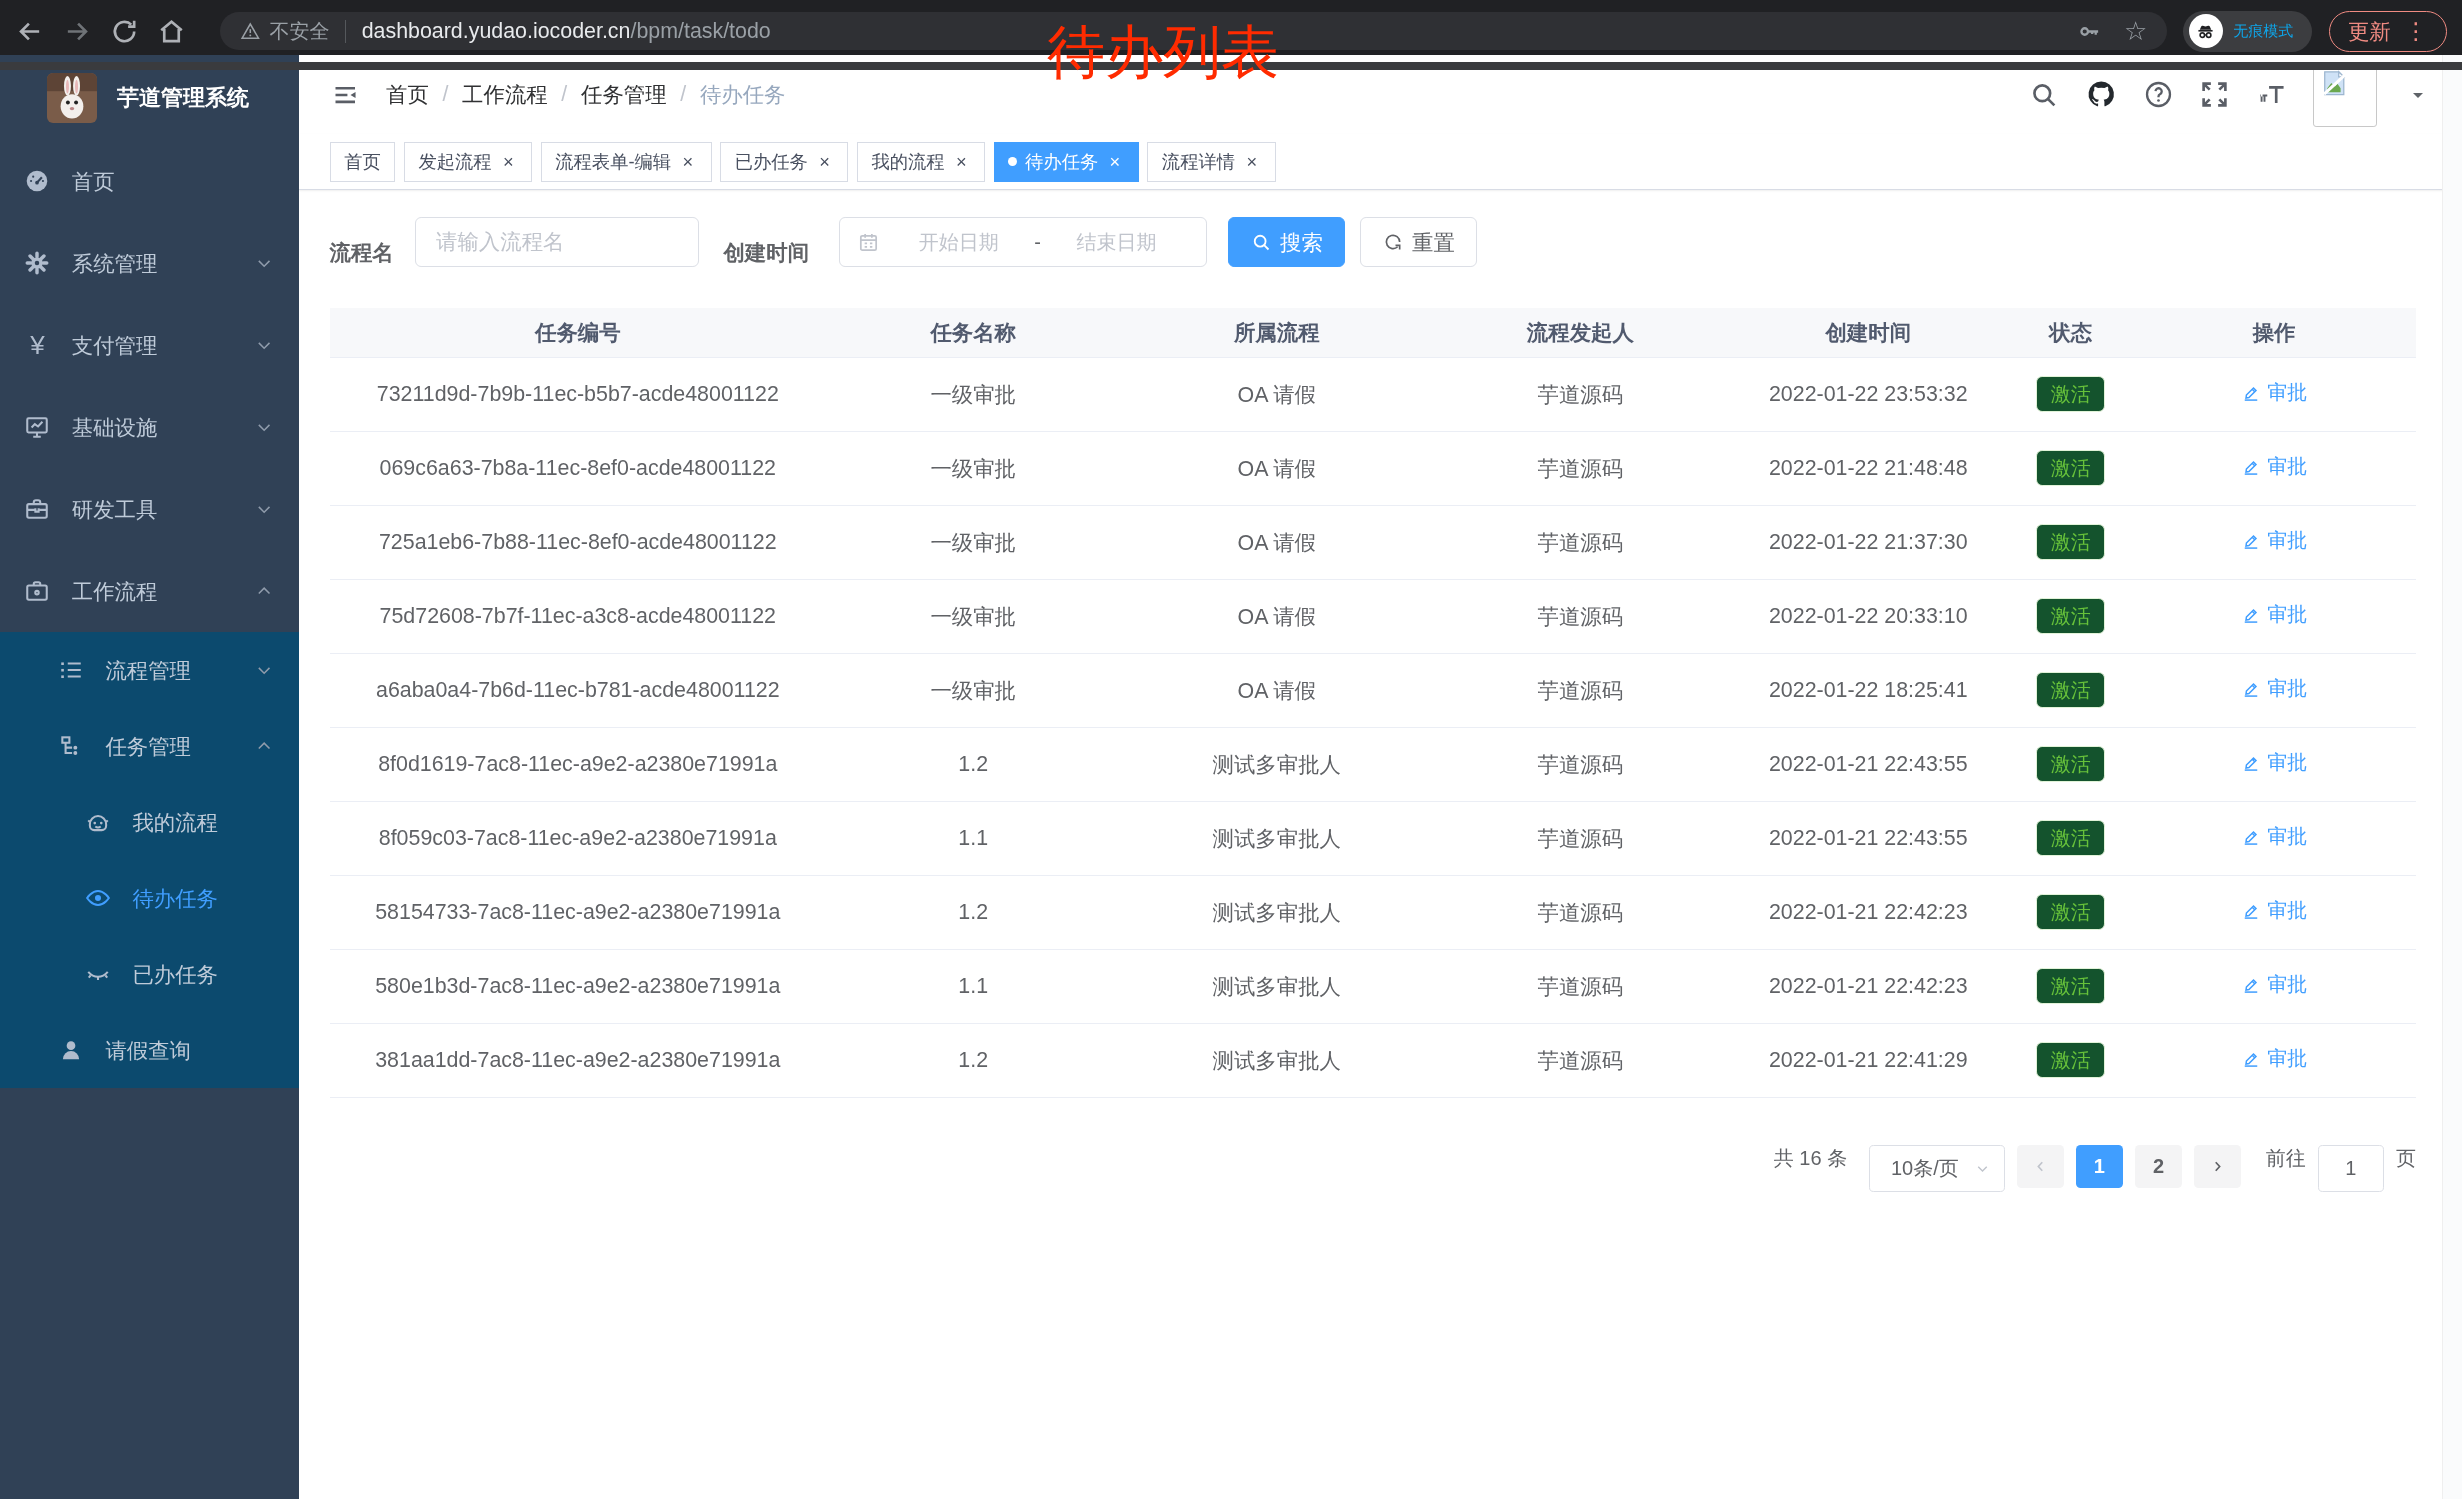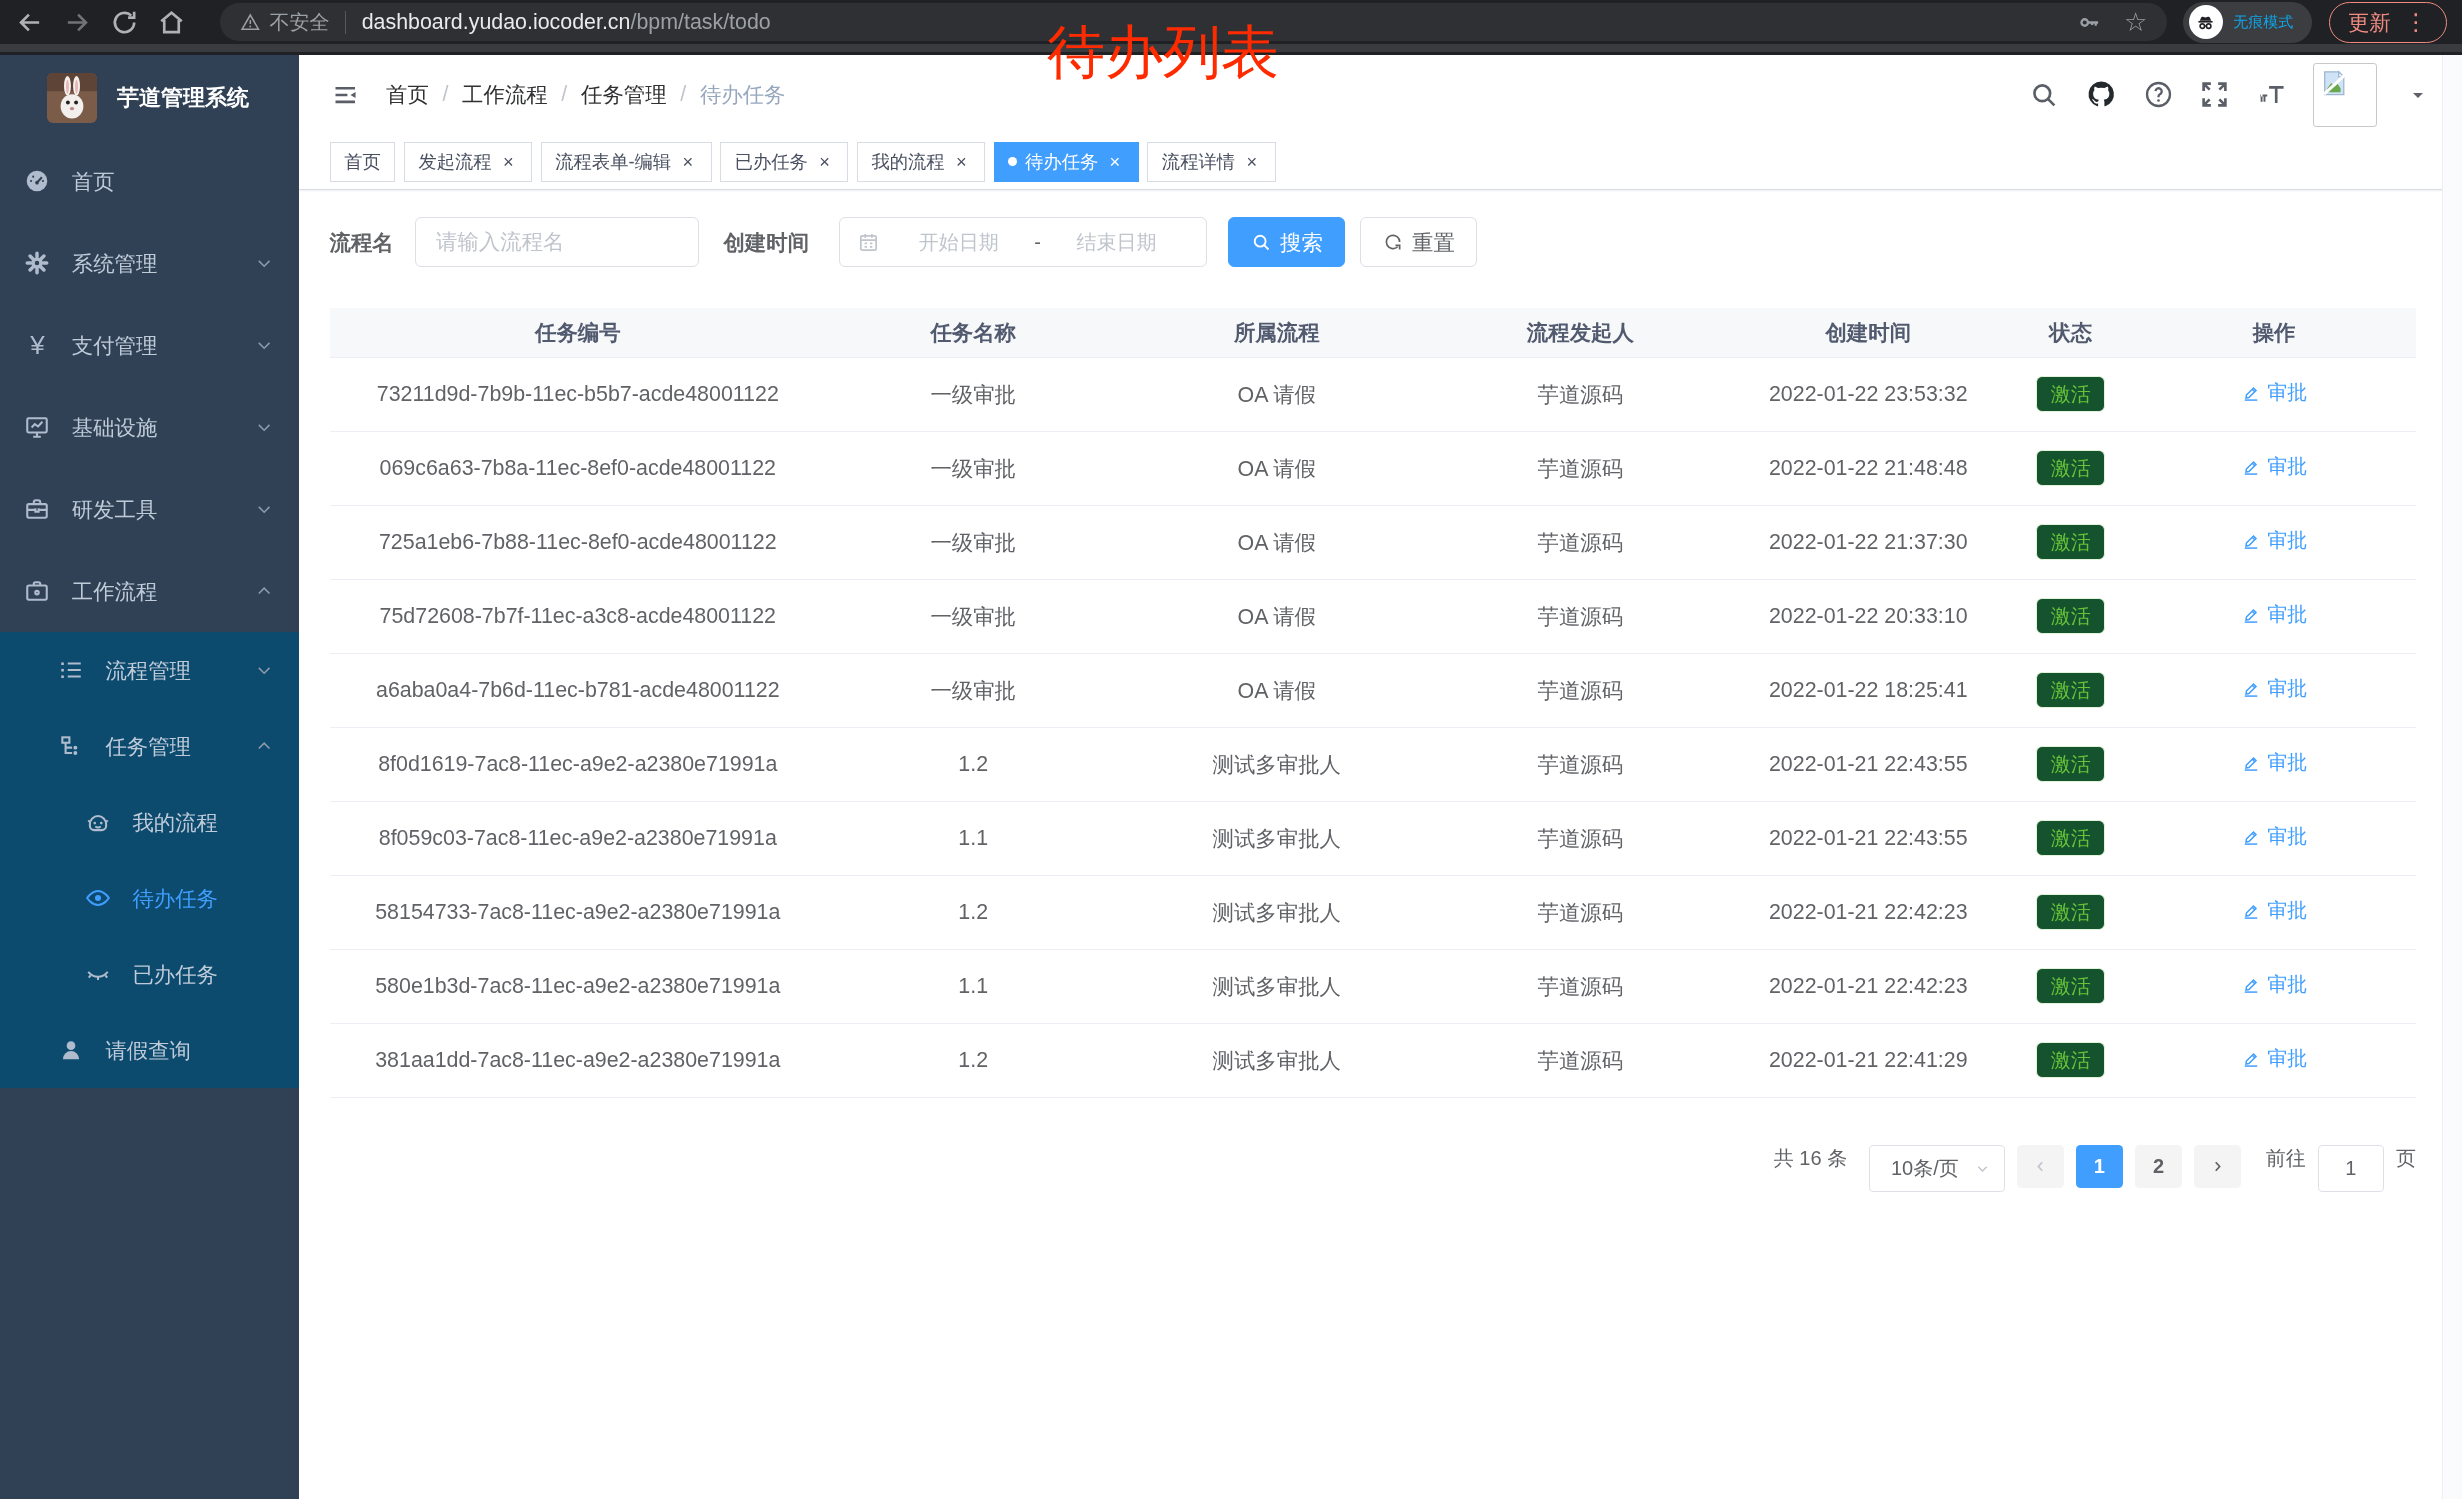--- a/index.html
+++ b/index.html
@@ -3,21 +3,21 @@
 <meta charset="utf-8">
 <style>
   * { margin:0; padding:0; box-sizing:border-box; }
   html,body { background:#fff; }
   body { font-family:"Liberation Sans","DejaVu Sans",sans-serif; }
   #screen { position:relative; width:2462px; height:1500px; overflow:hidden; background:#fff; }
   svg { display:block; }
 
   
   .chrome { position:absolute; top:0; left:0; width:100%; height:55px; background:#202124; z-index:20; }
-  .chrome .bar { height:44px; display:flex; align-items:center; padding:0 15.3px; }
+  .chrome .bar { height:62px; display:flex; align-items:center; padding:0 15.3px; }
   .chrome .edge { height:7.6px; background:#3a3b3e; }
   .nav-ic { width:29px; height:29px; margin-right:18.3px; color:#aeb1b6; flex:none; }
   .nav-ic.dim { color:#6f7377; }
   .omnibox { flex:1; height:38px; background:#2f3034; border-radius:19px; display:flex; align-items:center; padding:0 20px; margin:0 15.3px; min-width:0; }
   .omnibox .warn { width:20.6px; height:20.6px; color:#9aa0a6; flex:none; }
   .omnibox .sec { color:#9aa0a6; font-size:20px; margin-left:9.2px; white-space:nowrap; }
   .omnibox .div { width:1.5px; height:23px; background:#55585c; margin:0 15.3px; }
   .omnibox .host { color:#e8eaed; font-size:21.4px; white-space:nowrap; }
   .omnibox .path { color:#9aa0a6; font-size:21.4px; white-space:nowrap; }
   .omnibox .sp { flex:1; }
@@ -66,21 +66,21 @@
 
   
   .tabsbar { position:absolute; left:299px; top:134px; right:0; height:56px; background:#fff; border-bottom:0.8px solid #d8dce5; box-shadow:0 0.8px 2.3px rgba(0,0,0,.10); display:flex; align-items:center; padding-left:30.5px; gap:8.4px; z-index:4; }
   .tab { height:40px; border:0.8px solid #d8dce5; background:#fff; color:#495060; font-size:18.3px; display:inline-flex; align-items:center; gap:7.6px; padding:0 13.7px; white-space:nowrap; cursor:pointer; }
   .tab .x { font-size:18.3px; width:18.3px; text-align:center; color:inherit; }
   .tab.active { background:#409eff; border-color:#409eff; color:#fff; }
   .tab .dot { width:9.2px; height:9.2px; border-radius:50%; background:#fff; }
 
   
   .content { position:absolute; left:299px; top:191px; right:0; bottom:0; background:#fff; padding:26px 46px 0 30.5px; z-index:3; }
-  .filters { display:flex; align-items:center; }
+  .filters { display:flex; align-items:flex-end; }
   .flabel { font-size:21.4px; font-weight:700; color:#606266; white-space:nowrap; }
   .inp { height:50px; border:0.8px solid #dcdfe6; border-radius:6.1px; background:#fff; display:flex; align-items:center; }
   .name-inp { width:284px; margin-left:21.4px; padding:0 20px; }
   .name-inp input { border:none; outline:none; width:100%; font-size:21.4px; color:#4d7c0f; background:transparent; font-family:inherit; }
   .name-inp input::placeholder { color:#c0c4cc; }
   .dlabel { margin-left:24.4px; }
   .drange { width:368px; margin-left:30px; padding:0 17px; }
   .drange .cal { width:23px; height:23px; color:#c0c4cc; flex:none; margin-right:6.1px; }
   .drange .ph { flex:1; text-align:center; font-size:20px; color:#c0c4cc; white-space:nowrap; }
   .drange .dsep { color:#606266; font-size:20px; padding:0 3.1px; }

